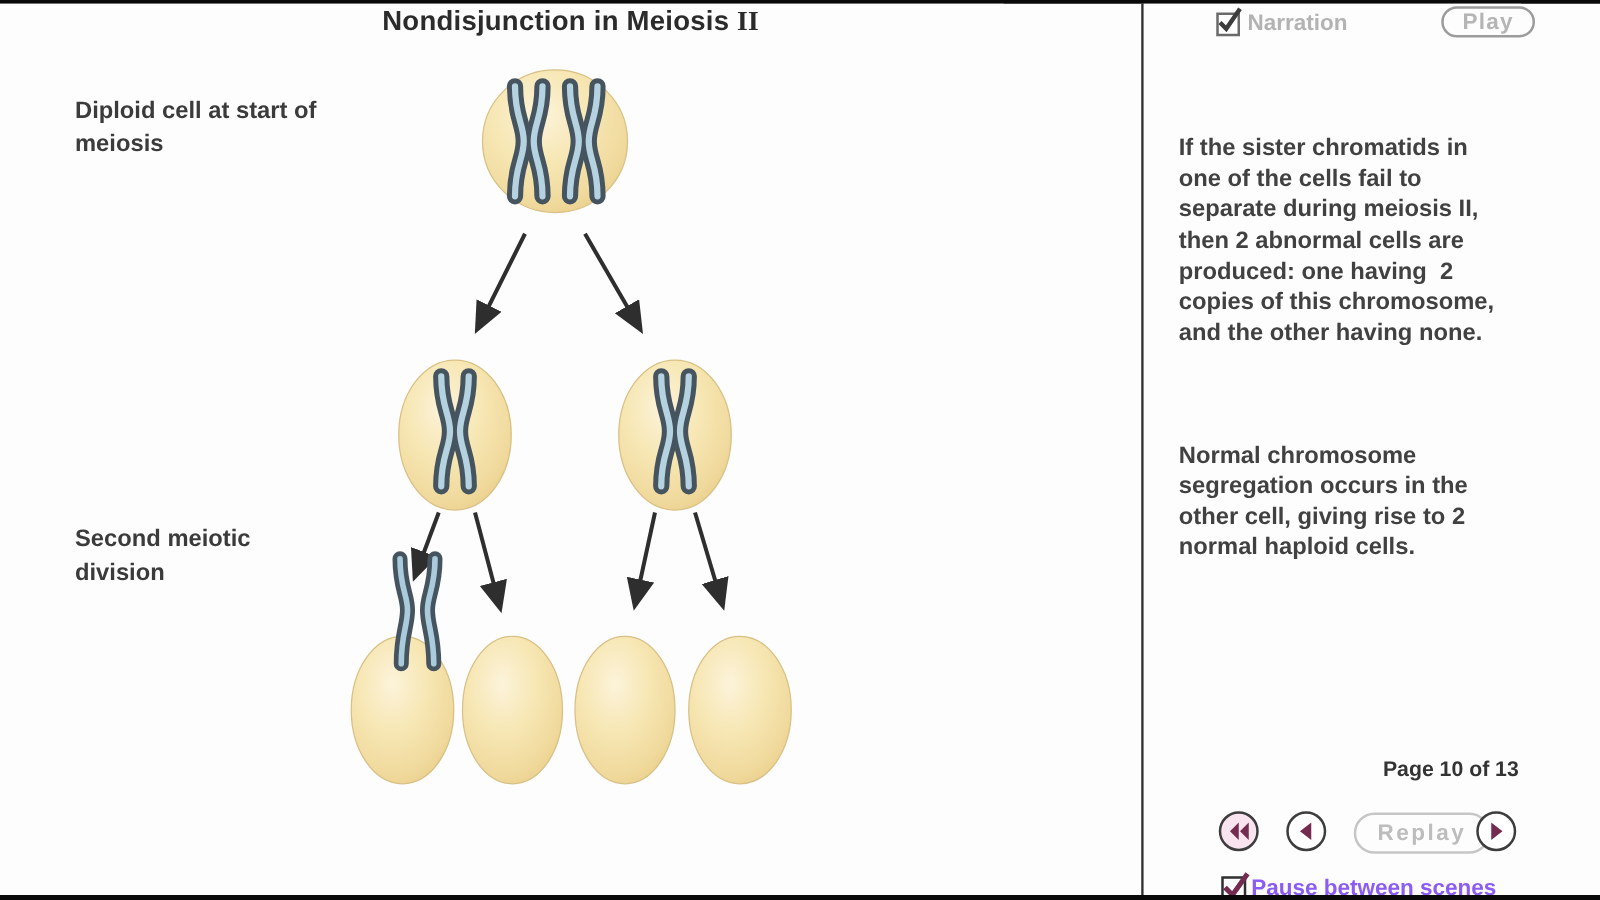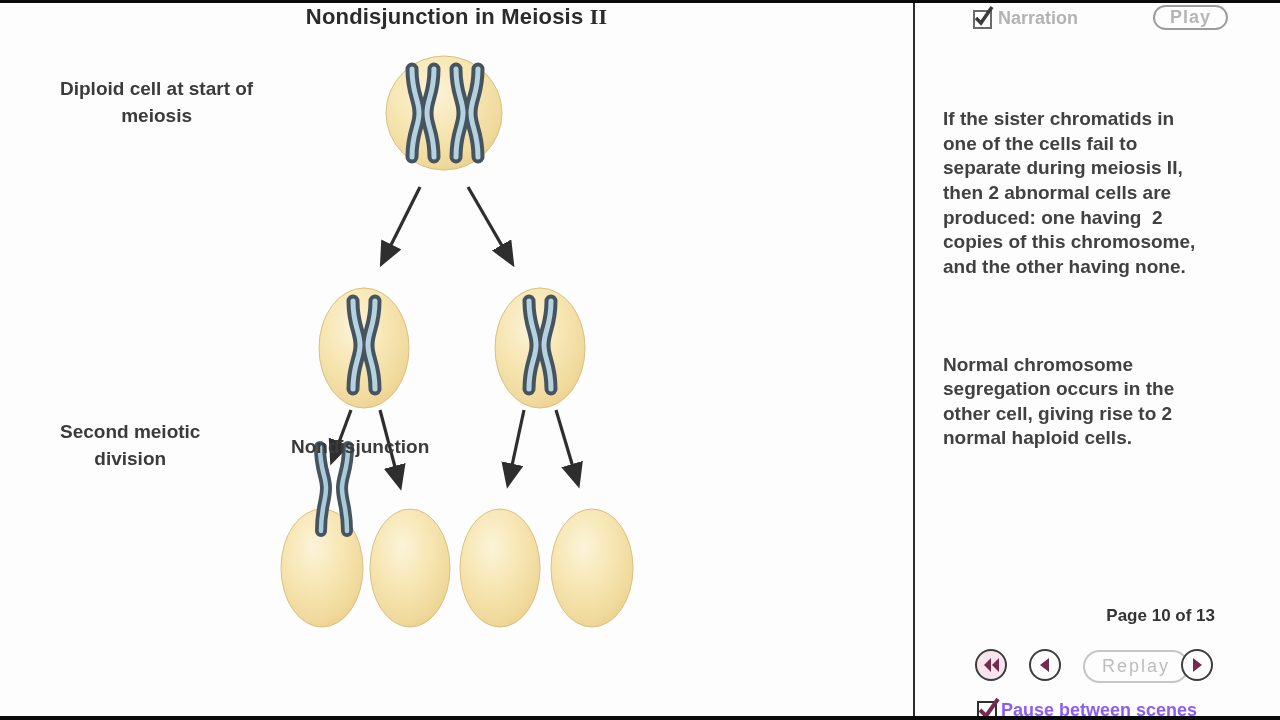--- a/index.html
+++ b/index.html
@@ -10,21 +10,21 @@
   #bar-bottom{bottom:0;height:4px;}
   #divider{position:absolute;left:913px;top:3px;bottom:4px;width:2px;background:#2e2e2e;}
 
   
   #stage{position:absolute;left:0;top:3px;width:803px;height:713px;background:#fdfdfe;}
   #diagram-svg{position:absolute;left:0;top:0;}
   #page-title{position:absolute;left:0;top:1px;width:913px;text-align:center;
       font-size:22px;font-weight:bold;color:#2b2b2b;letter-spacing:.2px;}
   #page-title .serif{font-family:"Liberation Serif", serif;}
   .dlabel{position:absolute;font-size:19px;font-weight:bold;color:#3b3b3b;
-      line-height:27px;white-space:pre-wrap;text-align:center;}
+      line-height:27px;white-space:pre-wrap;}
   #label-diploid{left:60px;top:72px;}
   #label-first{left:60px;top:213px;}
   #label-second{left:60px;top:415px;}
   #label-nondisjunction{left:291px;top:430px;z-index:5;}
 
   .cd{stroke:#45545e;stroke-width:13;fill:none;stroke-linecap:round;}
   .cl{stroke:#b5d2e0;stroke-width:5;fill:none;stroke-linecap:round;}
   .cd2{stroke:#45545e;stroke-width:12;fill:none;stroke-linecap:round;}
   .cl2{stroke:#a9cbdc;stroke-width:4.5;fill:none;stroke-linecap:round;}
   .arrow{stroke:#2e2e2e;stroke-width:3.2;fill:none;}
@@ -46,21 +46,21 @@
   #page-indicator{position:absolute;left:0px;top:603px;width:300px;text-align:right;
       font-size:17px;font-weight:bold;color:#333;}
   #nav-row{position:absolute;left:60px;top:646px;height:38px;}
   .navbtn{position:absolute;width:32px;height:32px;border:2px solid #3d3d3d;border-radius:50%;
       background:#fff;padding:0;}
   .navbtn svg{position:absolute;left:0;top:0;}
   #btn-first{left:0px;background:#f7e4ee;}
   #btn-prev{left:54px;}
   #btn-next{left:206px;}
   #replay-button{position:absolute;left:108px;top:1px;border:2px solid #c6c6c6;border-radius:17px;
-      background:#fdfdfe;color:#bdbdbd;font-size:18px;font-weight:normal;
+      background:#fdfdfe;color:#bdbdbd;font-size:18px;font-weight:bold;
       padding:4px 17px;font-family:"Liberation Sans", sans-serif;letter-spacing:2px;}
   #pause-row{position:absolute;left:62px;top:697px;font-size:18px;color:#8b5cf6;font-weight:bold;}
   #pause-row .cbx{width:16px;height:16px;border-color:#2f2f2f;border-width:2.5px;margin-right:4px;}
 </style>
 </head>
 <body>
 
 <div class="bar" id="bar-top"></div>
 
 <div id="stage">
@@ -112,21 +112,20 @@
     <ellipse class="cell" cx="592" cy="565" rx="41" ry="59" fill="url(#cellg)"></ellipse>
 
     <use href="#chrom2" transform="translate(334,486)"></use>
   </svg>
 
   <div id="page-title"><span>Nondisjunction in Meiosis </span><span class="serif">II</span></div>
   <div class="dlabel" id="label-diploid">Diploid cell at start of
 meiosis</div>
   <div class="dlabel" id="label-second">Second meiotic
 division</div>
-  <div class="dlabel" id="label-nondisjunction">Nondisjunction</div>
 </div>
 
 <div id="divider"></div>
 
 <div id="sidebar">
 
   <div id="narration-row">
     <span class="cbx">
       <svg width="24" height="24">
         <path d="M3,14 L8,19 L19,3" stroke="#3c3c3c" stroke-width="3.5" fill="none"></path>

